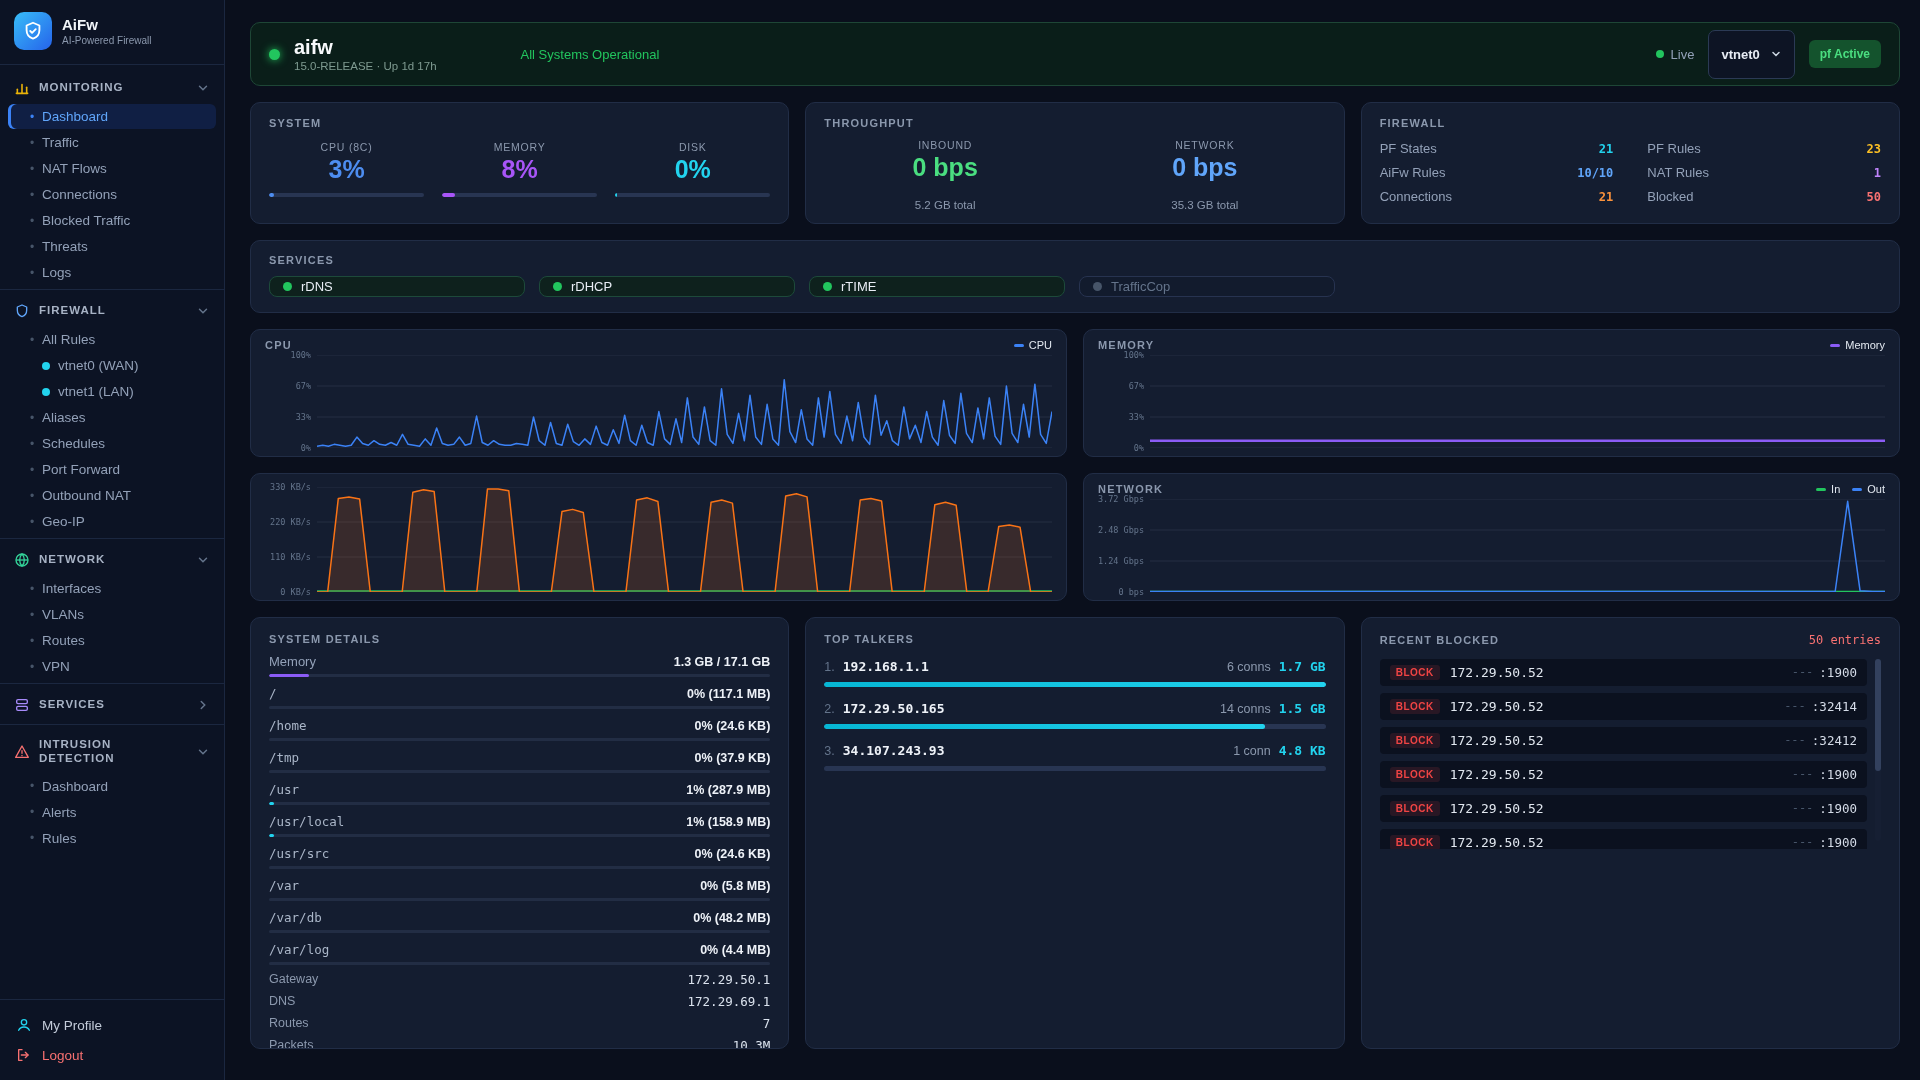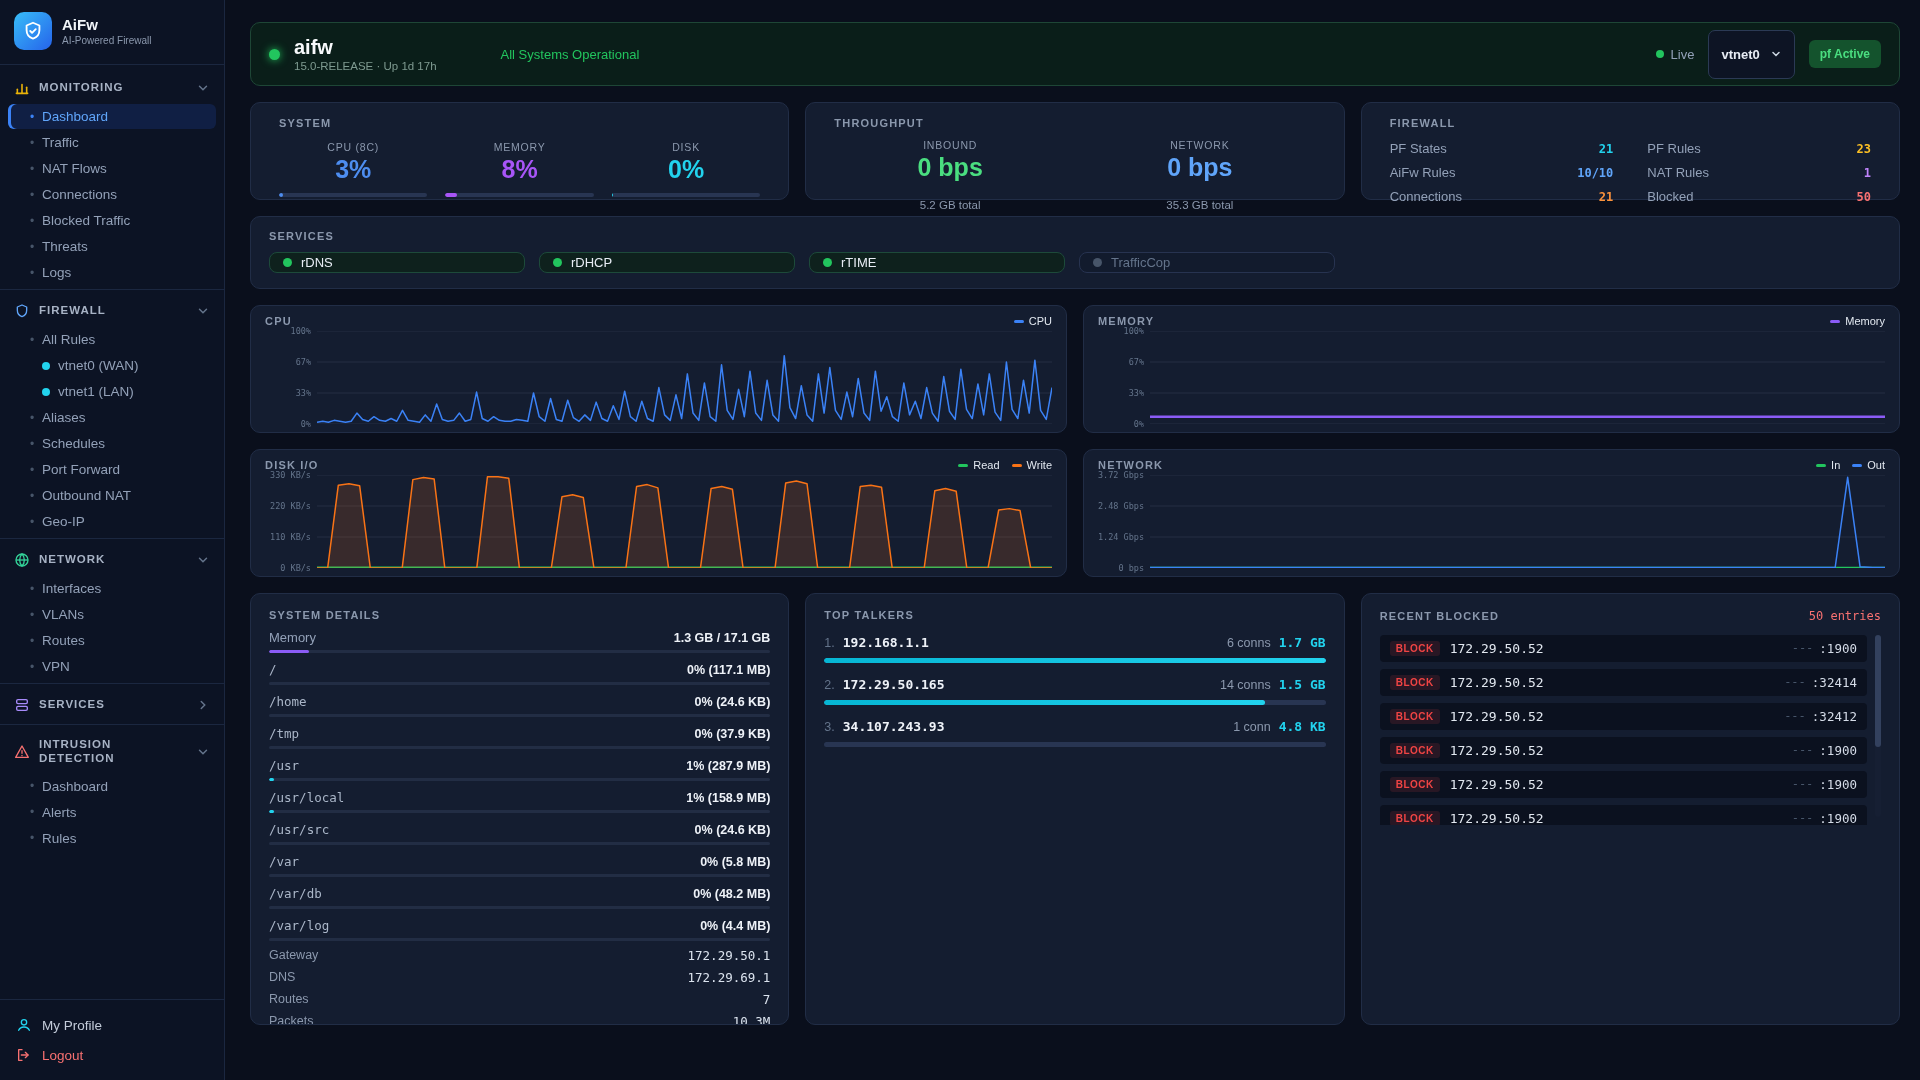--- a/index.html
+++ b/index.html
@@ -44,33 +44,33 @@
   .card { background:#141d30; border:1px solid #212d46; border-radius:10px; }
   .card-title { font-size:11px; font-weight:bold; letter-spacing:1.2px; color:#8b98ad; text-transform:uppercase; }
 
   
   #top-banner { display:flex; align-items:center; background:#0a1e19; border:1px solid #1e4636;
     border-radius:10px; padding:10px 18px; height:64px; }
   .status-dot { width:11px; height:11px; border-radius:50%; background:#22c55e;
     box-shadow:0 0 8px #22c55e; margin-right:14px; }
   .host-name { font-size:20px; font-weight:bold; color:#f8fafc; line-height:1.1; }
   .host-sub { font-size:11.5px; color:#7e9a90; margin-top:2px; }
-  .sys-status { font-size:13px; color:#22c55e; margin-left:64px; }
+  .sys-status { font-size:13px; color:#22c55e; margin-left:84px; }
   .banner-right { margin-left:auto; display:flex; align-items:center; gap:14px; }
   .live-wrap { display:flex; align-items:center; gap:7px; color:#93a1b8; font-size:13px; }
   .live-dot { width:8px; height:8px; border-radius:50%; background:#22c55e; }
   .iface-select { display:flex; align-items:center; gap:10px; background:#0d1424; border:1px solid #2b3a55;
     border-radius:7px; padding:16px 12px; font-size:13px; font-weight:bold; color:#e8edf5; cursor:pointer; }
   .iface-select svg { width:12px; height:12px; color:#cbd5e1; }
   .pf-badge { background:#14532d; color:#4ade80; font-size:12px; font-weight:bold;
     border-radius:6px; padding:7px 11px; }
 
   
   .stats-row { display:grid; grid-template-columns:repeat(3,1fr); gap:16px; }
-  .stat-card { padding:14px 28px; height:98px; }
+  .stat-card { padding:14px 18px; height:122px; }
   .metric-grid { display:grid; grid-template-columns:repeat(3,1fr); gap:18px; margin-top:12px; }
   .metric { text-align:center; }
   .metric-label { font-size:10.5px; letter-spacing:.8px; color:#8b98ad; }
   .metric-value { font-size:25px; font-weight:bold; margin-top:2px; }
   .bar-track { height:4px; background:#283552; border-radius:2px; margin-top:9px; overflow:hidden; }
   .bar-fill { height:100%; border-radius:2px; }
   .tp-grid { display:grid; grid-template-columns:repeat(2,1fr); gap:18px; margin-top:10px; }
   .tp-sub { font-size:11.5px; color:#8b98ad; margin-top:17px; }
   .fw-grid { display:grid; grid-template-columns:1fr 1fr; column-gap:34px; row-gap:9px; margin-top:12px; }
   .fw-row { display:flex; justify-content:space-between; align-items:center; font-size:13px; color:#93a1b8; }
@@ -446,33 +446,20 @@
               <line x1="0" x2="100" y1="66.66666666666667" y2="66.66666666666667" stroke="rgba(148,163,184,0.14)" stroke-width="1" vector-effect="non-scaling-stroke"></line>
               <line x1="0" x2="100" y1="100" y2="100" stroke="rgba(148,163,184,0.14)" stroke-width="1" vector-effect="non-scaling-stroke"></line>
               <polyline points="0.00,92.16 11.11,92.16 22.22,92.16 33.33,92.16 44.44,92.16 55.56,92.16 66.67,92.16 77.78,92.16 88.89,92.16 100.00,92.16" fill="none" stroke="#8b5cf6" stroke-width="2.5" vector-effect="non-scaling-stroke" stroke-linejoin="round"></polyline>
             </svg>
           </div>
         </div>
       </div>
   </section>
   <section class="charts-row">
     <div class="card chart-panel">
-        <div class="chart-head">
-          <span class="card-title">DISK I/O</span>
-          <span class="legend">
-            <span class="legend-item">
-              <span class="legend-dash" style="background:#22c55e"></span>
-              <span>Read</span>
-            </span>
-            <span class="legend-item">
-              <span class="legend-dash" style="background:#f97316"></span>
-              <span>Write</span>
-            </span>
-          </span>
-        </div>
         <div class="chart-body">
           <div class="yaxis">
             <span class="ytick" style="top:0%">330 KB/s</span>
             <span class="ytick" style="top:33.33333333333333%">220 KB/s</span>
             <span class="ytick" style="top:66.66666666666666%">110 KB/s</span>
             <span class="ytick" style="top:100%">0 KB/s</span>
           </div>
           <div class="plot">
             <svg viewBox="0 0 100 100" preserveAspectRatio="none">
               <line x1="0" x2="100" y1="0" y2="0" stroke="rgba(148,163,184,0.14)" stroke-width="1" vector-effect="non-scaling-stroke"></line>

